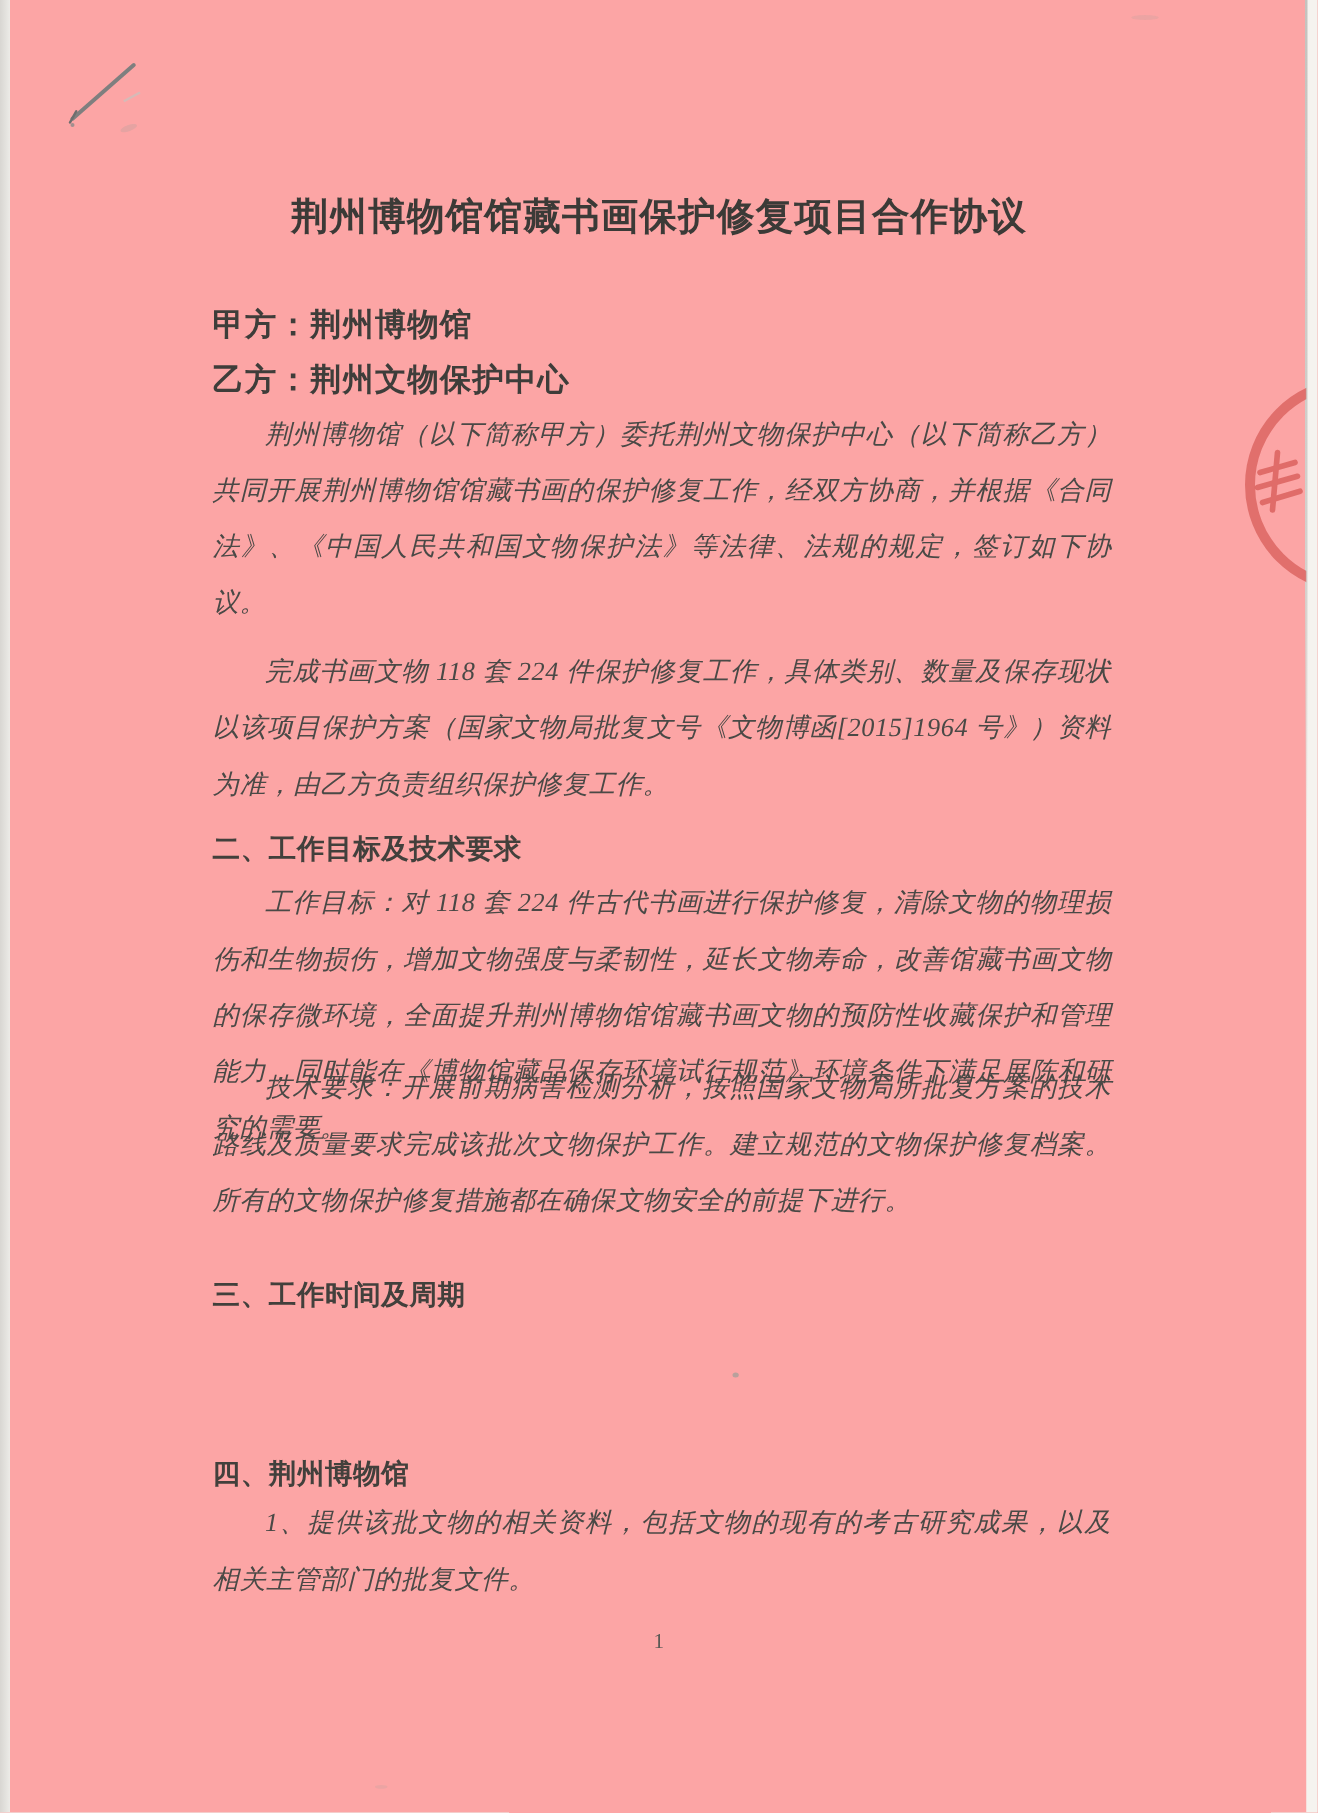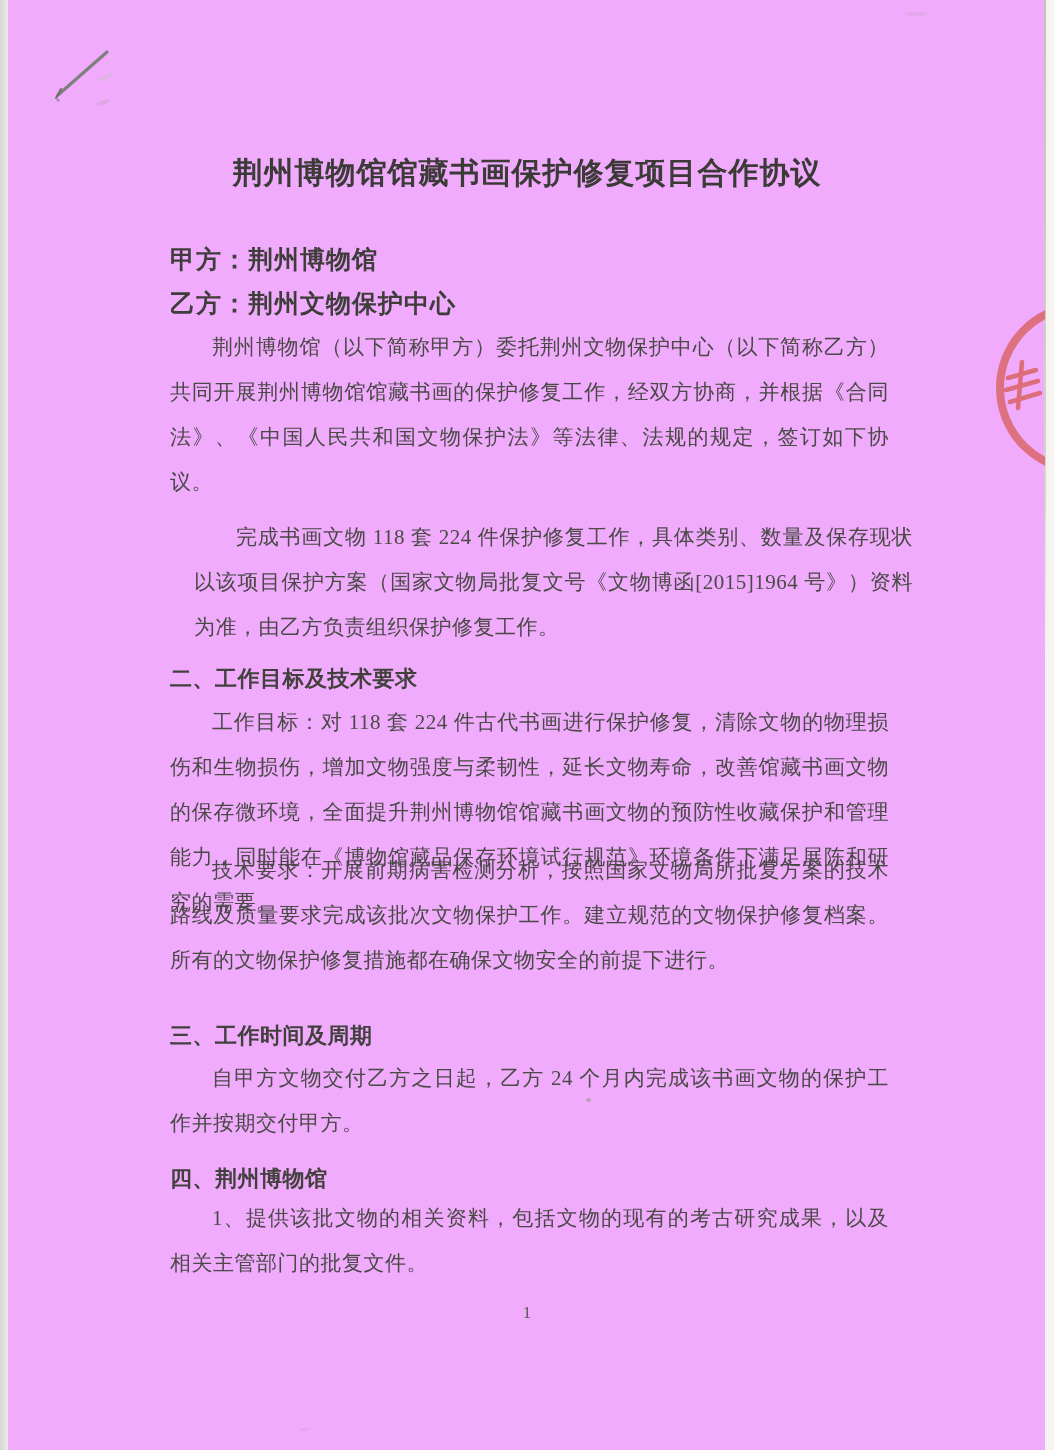--- a/index.html
+++ b/index.html
@@ -4,21 +4,21 @@
 <style>
   html, body {
     margin: 0;
     padding: 0;
     background: #f0eeea;
   }
   .scan {
     position: relative;
     width: 1054px;
     height: 1450px;
-    background: #f0abfc;
+    background: #fca5a5;
     overflow: hidden;
     font-family: "Liberation Serif", "DejaVu Serif", serif;
   }
   
   .edge-left {
     position: absolute;
     left: 0; top: 0;
     width: 8px; height: 1450px;
     background: linear-gradient(to right, #d8d6d2, #ecebe7);
   }
@@ -61,34 +61,35 @@
     position: absolute;
     left: 170px;
     width: 719px;
     margin: 0;
     font-size: 21px;
     line-height: 45px;
     color: #4a4946;
     text-align: justify;
     text-indent: 2em;
     letter-spacing: 0.5px;
+    font-style: italic;
   }
   .heading {
     position: absolute;
     left: 170px;
     margin: 0;
     font-size: 22px;
     line-height: 45px;
     font-weight: 700;
     letter-spacing: 0.5px;
     color: #42403c;
   }
   .intro      { top: 325px; }
   .h-s1       { top: 470px; }
-  .p-s1       { top: 515px; margin-left: 24px; }
+  .p-s1       { top: 515px; }
   .h-s2       { top: 656px; }
   .p-s2a      { top: 700px; }
   .p-s2b      { top: 848px; }
   .h-s3       { top: 1013px; }
   .p-s3       { top: 1056px; }
   .h-s4       { top: 1156px; }
   .p-s4       { top: 1196px; }
   .pagenum {
     position: absolute;
     top: 1303px; left: 0;
@@ -150,21 +151,20 @@
 
   <p class="para intro">荆州博物馆（以下简称甲方）委托荆州文物保护中心（以下简称乙方）共同开展荆州博物馆馆藏书画的保护修复工作，经双方协商，并根据《合同法》、《中国人民共和国文物保护法》等法律、法规的规定，签订如下协议。</p>
 
   <p class="para p-s1">完成书画文物 118 套 224 件保护修复工作，具体类别、数量及保存现状以该项目保护方案（国家文物局批复文号《文物博函[2015]1964 号》）资料为准，由乙方负责组织保护修复工作。</p>
 
   <h2 class="heading h-s2">二、工作目标及技术要求</h2>
   <p class="para p-s2a">工作目标：对 118 套 224 件古代书画进行保护修复，清除文物的物理损伤和生物损伤，增加文物强度与柔韧性，延长文物寿命，改善馆藏书画文物的保存微环境，全面提升荆州博物馆馆藏书画文物的预防性收藏保护和管理能力，同时能在《博物馆藏品保存环境试行规范》环境条件下满足展陈和研究的需要。</p>
   <p class="para p-s2b">技术要求：开展前期病害检测分析，按照国家文物局所批复方案的技术路线及质量要求完成该批次文物保护工作。建立规范的文物保护修复档案。所有的文物保护修复措施都在确保文物安全的前提下进行。</p>
 
   <h2 class="heading h-s3">三、工作时间及周期</h2>
-  <p class="para p-s3">自甲方文物交付乙方之日起，乙方 24 个月内完成该书画文物的保护工作并按期交付甲方。</p>
 
   <h2 class="heading h-s4">四、荆州博物馆</h2>
   <p class="para p-s4">1、提供该批文物的相关资料，包括文物的现有的考古研究成果，以及相关主管部门的批复文件。</p>
 
   <div class="pagenum">1</div>
 
   <div class="speck speck-1"></div>
   <div class="speck speck-2"></div>
   <div class="speck speck-3"></div>
   <div class="speck speck-4"></div>

